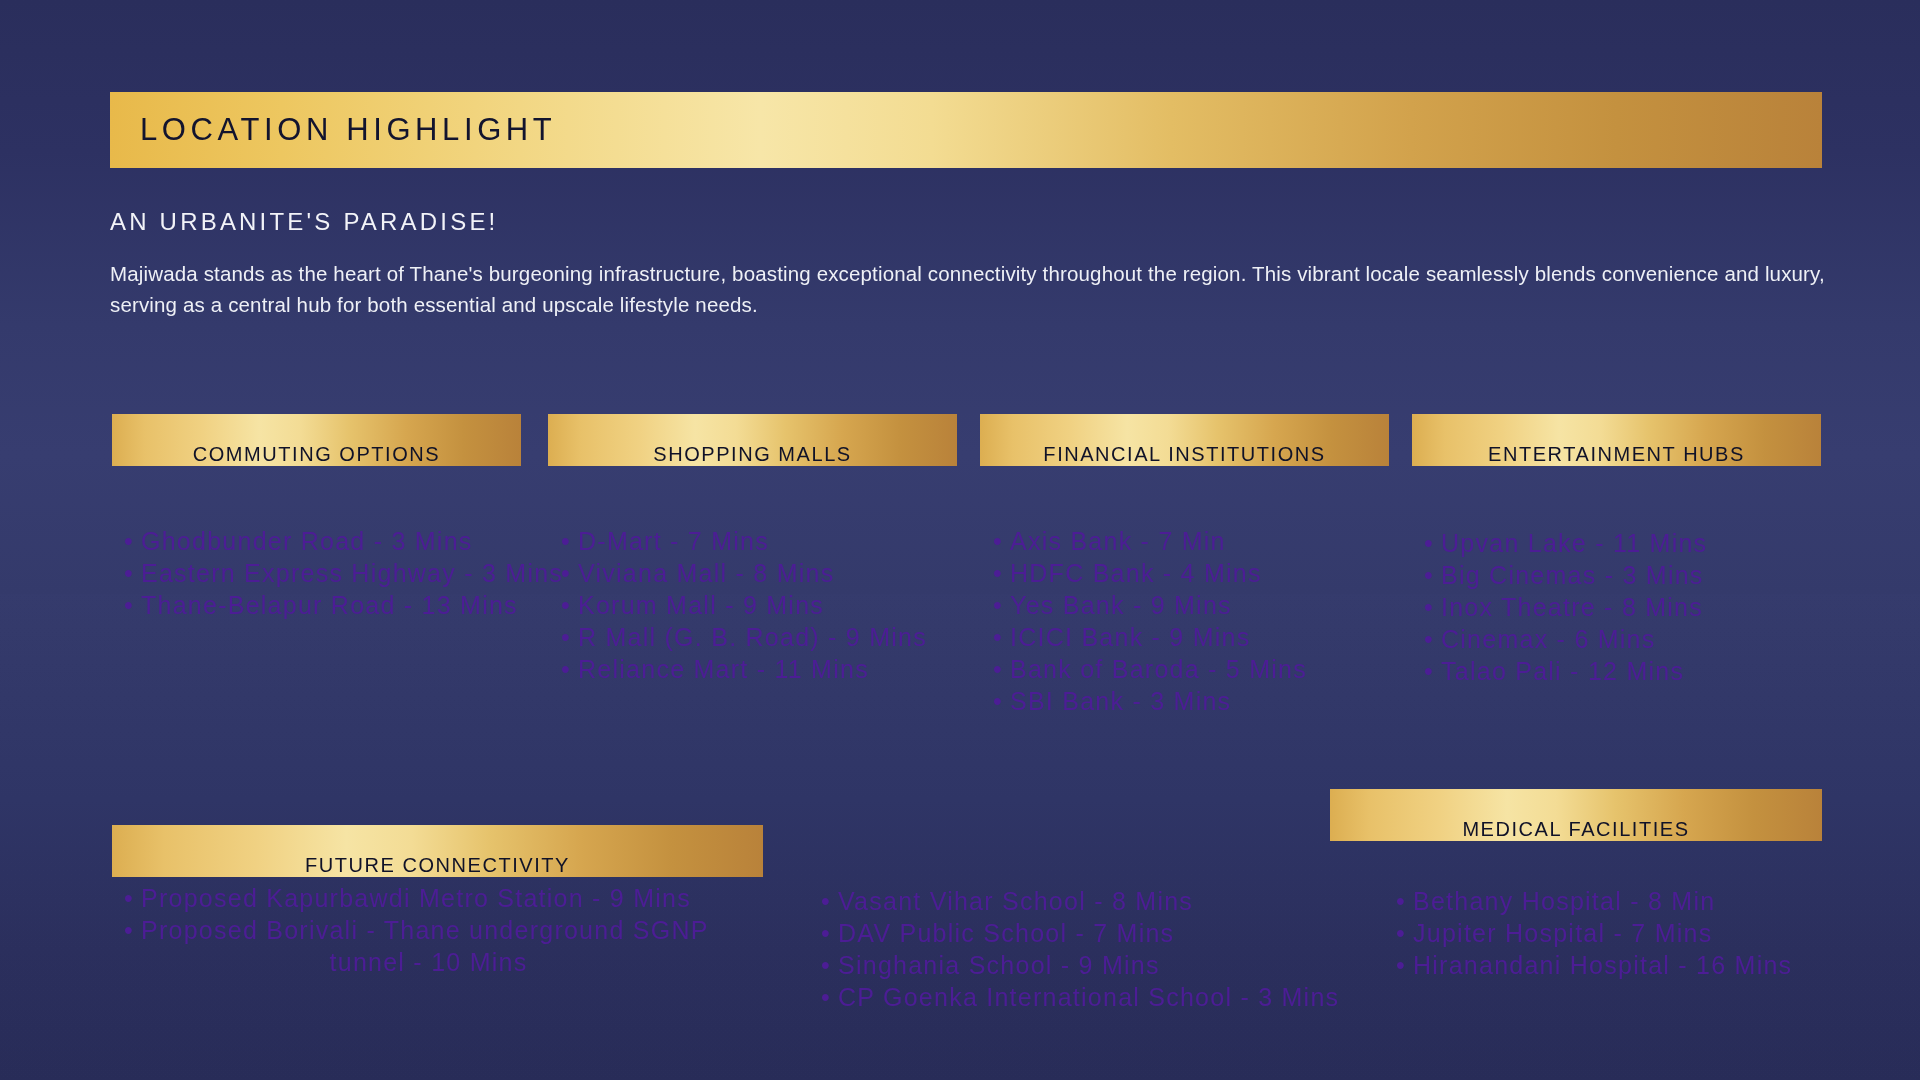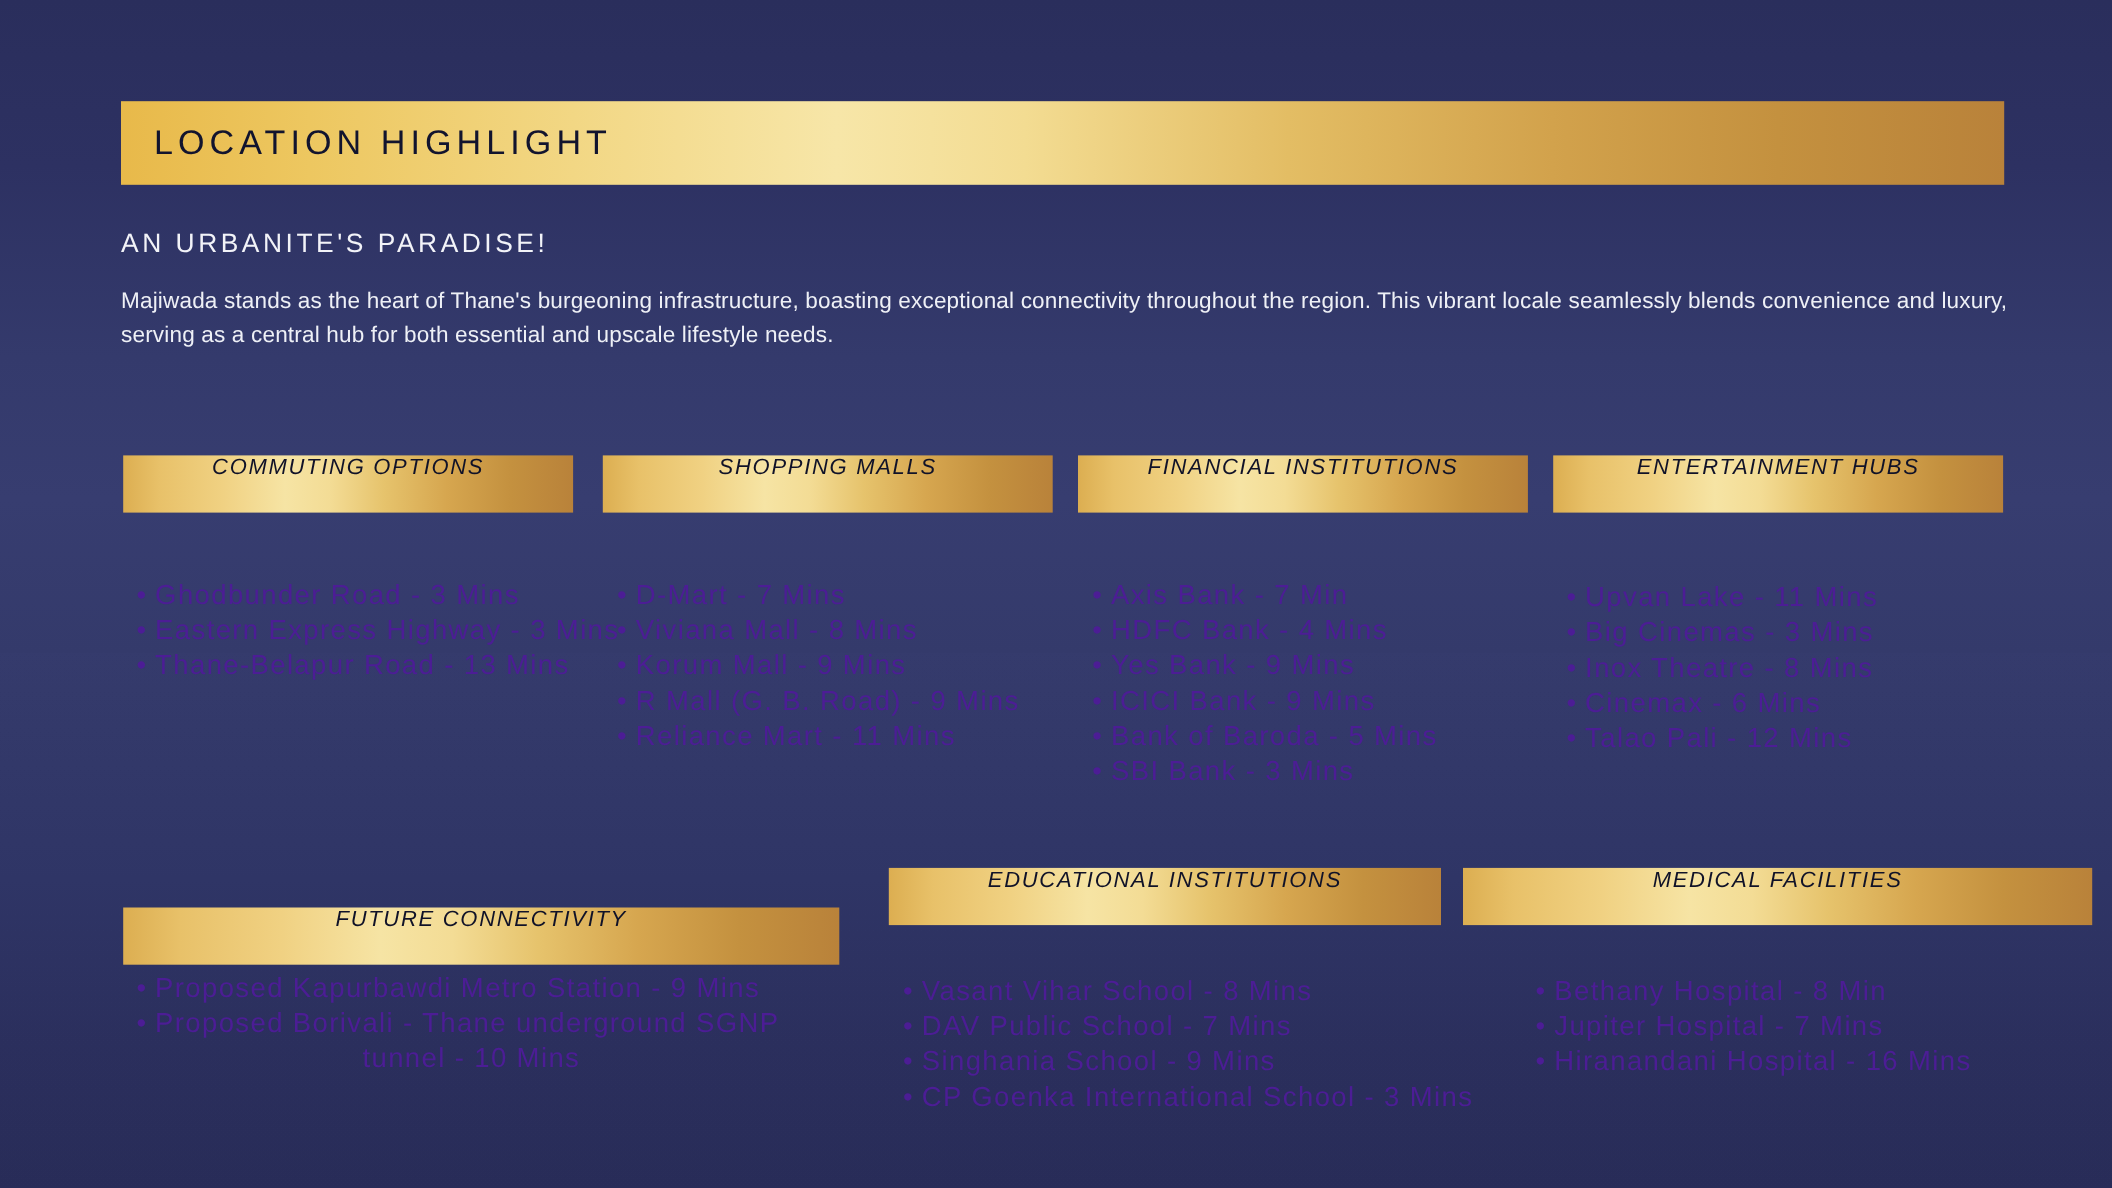--- a/index.html
+++ b/index.html
@@ -95,23 +95,22 @@
       #dcae51 0%,
       #e8c169 8%,
       #f0d182 22%,
       #f6e4a4 36%,
       #f3dc95 46%,
       #e6c36c 58%,
       #d6a64f 72%,
       #c4913f 86%,
       #b9823a 100%);
     display:flex;
-    align-items:flex-start;
+    align-items:flex-end;
     justify-content:center;
-    font-style:italic;
   }
   .pill span {
     font-size:20px;
     font-weight:400;
     letter-spacing:1.55px;
     color:#101228;
     white-space:nowrap;
   }
 
   
@@ -147,21 +146,21 @@
 
   
   #list-commuting     { left:113px;  top:525px; }
   #list-shopping      { left:550px;  top:525px; }
   #list-financial     { left:982px;  top:525px; }
   #list-entertainment { left:1413px; top:527px; }
 
   
   #pill-future      { left:112px;  top:789px; width:651px;margin-top:36px; }
   #pill-education   { left:808px;  top:789px; width:502px; }
-  #pill-medical     { left:1330px; top:789px; width:572px; }
+  #pill-medical     { left:1330px; top:789px; width:492px; }
 
   
   #list-future    { left:113px;  top:882px; width:620px; }
   #list-education { left:810px;  top:885px; }
   #list-medical   { left:1385px; top:885px; }
 </style>
 </head>
 <body>
 
 <div class="page">
@@ -211,23 +210,20 @@
       <li><span class="bullet">•</span><span>Upvan Lake - 11 Mins</span></li>
       <li><span class="bullet">•</span><span>Big Cinemas - 3 Mins</span></li>
       <li><span class="bullet">•</span><span>Inox Theatre - 8 Mins</span></li>
       <li><span class="bullet">•</span><span>Cinemax - 6 Mins</span></li>
       <li><span class="bullet">•</span><span>Talao Pali - 12 Mins</span></li>
     </ul>
 
   <div class="pill" id="pill-future">
     <span>FUTURE CONNECTIVITY</span>
   </div>
-  <div class="pill" id="pill-education">
-    <span>EDUCATIONAL INSTITUTIONS</span>
-  </div>
   <div class="pill" id="pill-medical">
     <span>MEDICAL FACILITIES</span>
   </div>
 
   <ul class="list wrapping" id="list-future">
       <li><span class="bullet">•</span><span>Proposed Kapurbawdi Metro Station - 9 Mins</span></li>
       <li><span class="bullet">•</span><span>Proposed Borivali - Thane underground SGNP</span><span class="wrap-line">tunnel - 10 Mins</span></li>
     </ul>
   <ul class="list" id="list-education">
       <li><span class="bullet">•</span><span>Vasant Vihar School - 8 Mins</span></li>

